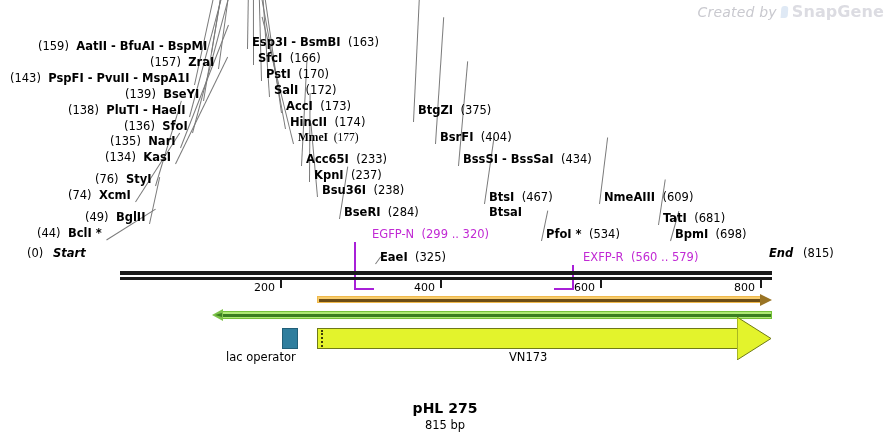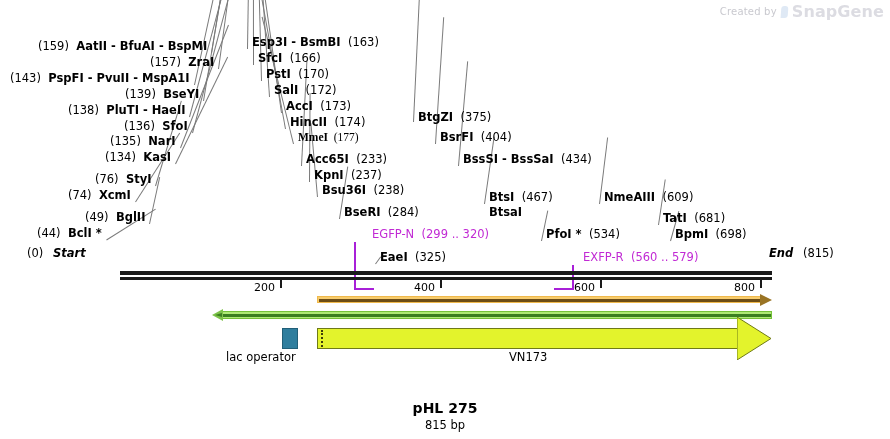--- a/index.html
+++ b/index.html
@@ -8,21 +8,21 @@
     background:#ffffff;
     font-family:"DejaVu Sans","Liberation Sans",sans-serif;
     overflow:hidden;
     position:relative;
   }
   .stage{position:absolute;left:0;top:0;width:890px;height:439px;}
   .abs{position:absolute;white-space:nowrap;}
 
   
   #watermark{right:6px;top:2px;display:flex;align-items:center;gap:4px;}
-  #watermark .wm-text{font-size:10px;color:#c9c9cf;letter-spacing:.2px;}
+  #watermark .wm-text{font-size:14px;color:#c9c9cf;letter-spacing:.2px;font-style:italic;}
   #watermark .wm-brand{font-size:16px;color:#dcdce2;font-weight:bold;letter-spacing:.1px;}
   #watermark .wm-logo{width:7px;height:12px;background:#dfe9f5;
      border-radius:3px 3px 3px 0;transform:skewX(-4deg);}
 
   
   .enz-row{font-size:11.5px;color:#000;line-height:12px;}
   .enz-row .pos{font-weight:normal;color:#000;}
   .enz-row .nm{font-weight:bold;}
   .enz-row .sep{font-weight:bold;}
   .enz-row.italic .nm{font-style:italic;font-weight:bold;}
@@ -124,21 +124,21 @@
       <div class="abs enz-row" style="left: 266px; top: 68px;"><span class="nm">PstI</span>&nbsp;&nbsp;<span class="pos">(170)</span></div>
       <div class="abs enz-row" style="left: 274px; top: 84px;"><span class="nm">SalI</span>&nbsp;&nbsp;<span class="pos">(172)</span></div>
       <div class="abs enz-row" style="left: 286px; top: 100px;"><span class="nm">AccI</span>&nbsp;&nbsp;<span class="pos">(173)</span></div>
       <div class="abs enz-row" style="left: 290px; top: 116px;"><span class="nm">HincII</span>&nbsp;&nbsp;<span class="pos">(174)</span></div>
       <div class="abs enz-row" style="left: 298px; top: 131px; font-family: Liberation Serif, serif;"><span class="nm">MmeI</span>&nbsp;&nbsp;<span class="pos">(177)</span></div>
       <div class="abs enz-row" style="left: 306px; top: 153px;"><span class="nm">Acc65I</span>&nbsp;&nbsp;<span class="pos">(233)</span></div>
       <div class="abs enz-row" style="left: 314px; top: 169px;"><span class="nm">KpnI</span>&nbsp;&nbsp;<span class="pos">(237)</span></div>
       <div class="abs enz-row" style="left: 322px; top: 184px;"><span class="nm">Bsu36I</span>&nbsp;&nbsp;<span class="pos">(238)</span></div>
       <div class="abs enz-row" style="left: 344px; top: 206px;"><span class="nm">BseRI</span>&nbsp;&nbsp;<span class="pos">(284)</span></div>
       <div class="abs enz-row" style="left: 380px; top: 251px;"><span class="nm">EaeI</span>&nbsp;&nbsp;<span class="pos">(325)</span></div>
-      <div class="abs enz-row" style="left: 418px; top: 111px;"><span class="nm">BtgZI</span>&nbsp;&nbsp;<span class="pos">(375)</span></div>
+      <div class="abs enz-row" style="left: 418px; top: 104px;"><span class="nm">BtgZI</span>&nbsp;&nbsp;<span class="pos">(375)</span></div>
       <div class="abs enz-row" style="left: 440px; top: 131px;"><span class="nm">BsrFI</span>&nbsp;&nbsp;<span class="pos">(404)</span></div>
       <div class="abs enz-row" style="left: 463px; top: 153px;"><span class="nm">BssSI</span><span class="sep"> - </span><span class="nm">BssSaI</span>&nbsp;&nbsp;<span class="pos">(434)</span></div>
       <div class="abs enz-row" style="left: 489px; top: 191px;"><span class="nm">BtsI</span>&nbsp;&nbsp;<span class="pos">(467)</span></div>
       <div class="abs enz-row" style="left: 489px; top: 206px;"><span class="nm">BtsaI</span></div>
       <div class="abs enz-row" style="left: 546px; top: 228px;"><span class="nm">PfoI *</span>&nbsp;&nbsp;<span class="pos">(534)</span></div>
       <div class="abs enz-row" style="left: 604px; top: 191px;"><span class="nm">NmeAIII</span>&nbsp;&nbsp;<span class="pos">(609)</span></div>
       <div class="abs enz-row" style="left: 663px; top: 212px;"><span class="nm">TatI</span>&nbsp;&nbsp;<span class="pos">(681)</span></div>
       <div class="abs enz-row" style="left: 675px; top: 228px;"><span class="nm">BpmI</span>&nbsp;&nbsp;<span class="pos">(698)</span></div>
       <div class="abs primer-row" style="left: 372px; top: 228px;"><span class="pnm">EGFP-N</span>&nbsp;&nbsp;<span class="prange">(299 .. 320)</span></div>
       <div class="abs primer-row" style="left: 583px; top: 251px;"><span class="pnm">EXFP-R</span>&nbsp;&nbsp;<span class="prange">(560 .. 579)</span></div>

